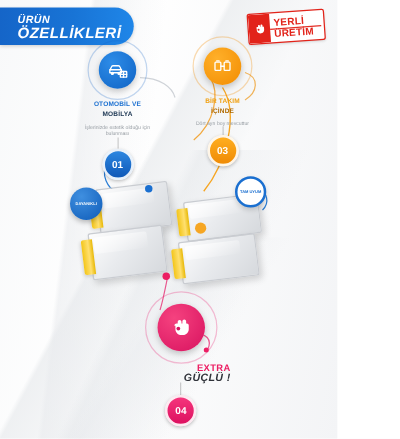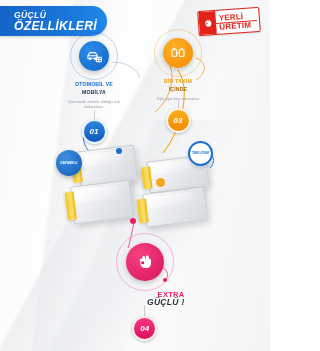--- a/index.html
+++ b/index.html
@@ -72,21 +72,21 @@
   .node-title{
     margin-top:5px;text-align:center;line-height:7.5px;
   }
   .node-title b,.node-title i{display:block;font-style:normal;font-size:5.2px;letter-spacing:.15px;font-weight:bold;}
   .node-body{
     margin-top:3px;text-align:center;color:#9aa0a6;font-size:4.1px;line-height:5.4px;width:64px;
   }
   .num{
     width:21px;height:21px;border-radius:50%;
     display:flex;align-items:center;justify-content:center;
-    color:#fff;font-size:8px;font-weight:bold;font-style:italic;
+    color:#fff;font-size:8px;font-weight:bold;
     box-shadow:0 1px 3px rgba(0,0,0,.25);
     border:2px solid rgba(255,255,255,.9);
     box-sizing:content-box;
   }
   .stem{width:1px;background:rgba(0,0,0,.18);}
 
   
   #node1{left:62px;top:36px;}
   #node1 .disc{background:radial-gradient(circle at 35% 30%,#2d8ce8,#0f63c4);}
   #node1 .ring::before{border-color:rgba(21,101,200,.25);}
@@ -163,21 +163,21 @@
 </head>
 <body>
 
 <div class="page">
 
   <div class="bg-streak s1"></div>
   <div class="bg-streak s2"></div>
   <div class="bg-streak s3"></div>
 
   <div class="hdr-badge">
-    <div class="hdr-l1">GÜÇLÜ</div>
+    <div class="hdr-l1">ÜRÜN</div>
     <div class="hdr-l2">ÖZELLİKLERİ</div>
   </div>
 
   <div class="stamp">
     <div class="stamp-ico">
       <svg width="12" height="12" viewBox="0 0 24 24" fill="#ffffff">
         <path d="M6 10c0-1.2.9-2 2-2h1V6.6c0-.9.7-1.6 1.6-1.6s1.6.7 1.6 1.6V8h.8V6.2c0-.9.7-1.6 1.6-1.6s1.6.7 1.6 1.6V8h.6c1 0 1.6.7 1.6 1.7v3.6c0 3-2.4 5.2-5.4 5.2h-1c-3 0-5.4-2.3-5.4-5.3V10z"></path>
         <circle cx="9.5" cy="12.5" r="1.6" fill="#e2231a"></circle>
       </svg>
     </div>

